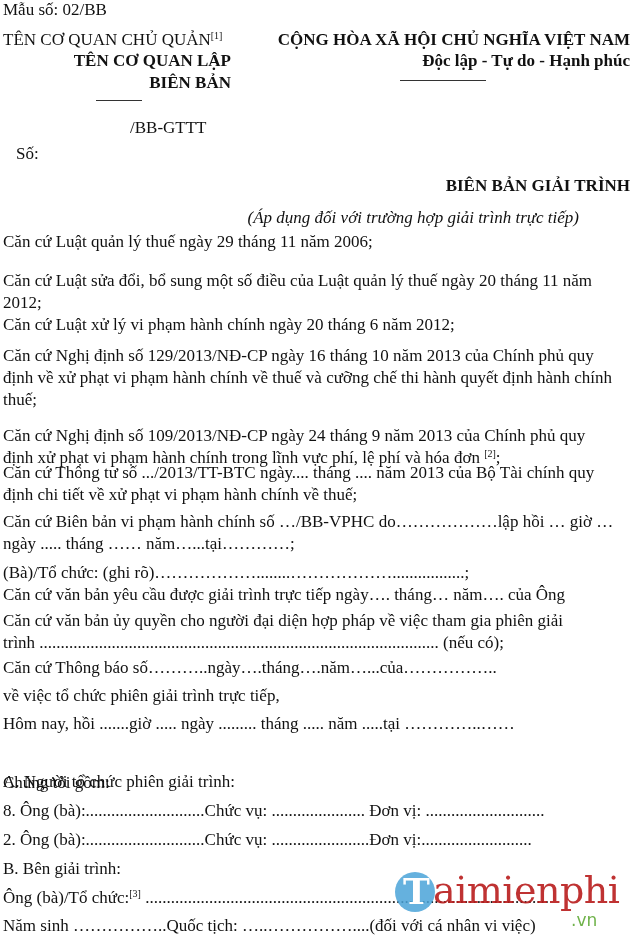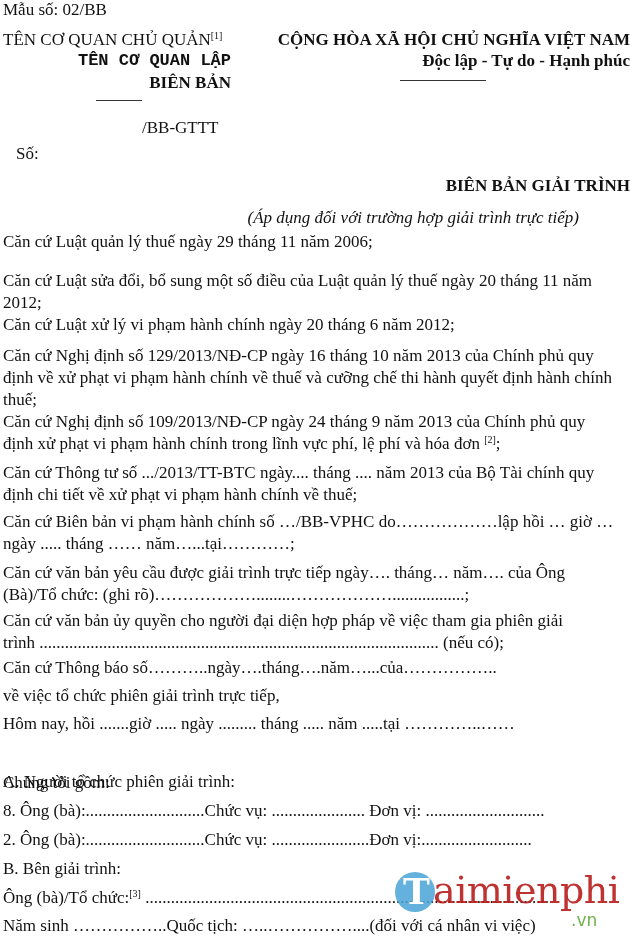--- a/index.html
+++ b/index.html
@@ -46,26 +46,26 @@
     }
   </style>
 </head>
 <body>
 
 <div class="abs" style="left:3px; top:0px;">Mẫu số: 02/BB</div>
 
 <div class="abs" style="left:3px; top:30px;">
   <span>TÊN CƠ QUAN CHỦ QUẢN</span><sup>[1]</sup>
 </div>
-<div class="abs bold center" style="left:3px; width:228px; top:51px;font-family:Liberation Mono, monospace;">TÊN CƠ QUAN LẬP</div>
+<div class="abs bold center" style="left:3px; width:228px; top:51px;">TÊN CƠ QUAN LẬP</div>
 <div class="abs bold center" style="left:3px; width:228px; top:73px;">BIÊN BẢN</div>
 <div class="rule" style="left:96px; top:100px; width:46px;"></div>
 
 <div class="abs" style="left:16px; top:118px;margin-top:26px;">Số:</div>
-<div class="abs" style="left:142px; top:118px;">/BB-GTTT</div>
+<div class="abs" style="left:130px; top:118px;">/BB-GTTT</div>
 
 <div class="abs bold center" style="left:252px; width:378px; top:30px;">CỘNG HÒA XÃ HỘI CHỦ NGHĨA VIỆT NAM</div>
 <div class="abs bold center" style="left:252px; width:378px; top:51px;">Độc lập - Tự do - Hạnh phúc</div>
 <div class="rule" style="left:400px; top:80px; width:86px;"></div>
 
 <div class="abs bold center" style="left:0; width:630px; top:176px;">BIÊN BẢN GIẢI TRÌNH</div>
 <div class="abs center" style="left:0; width:579px; top:208px; font-style:italic;">(Áp dụng đối với trường hợp giải trình trực tiếp)</div>
 
 <div class="para" style="top:231px;">
   <div>Căn cứ Luật quản lý thuế ngày 29 tháng 11 năm 2006;</div>
@@ -75,35 +75,35 @@
   <div>2012;</div>
 </div>
 <div class="para" style="top:314px;">
   <div>Căn cứ Luật xử lý vi phạm hành chính ngày 20 tháng 6 năm 2012;</div>
 </div>
 <div class="para" style="top:345px;">
   <div>Căn cứ Nghị định số 129/2013/NĐ-CP ngày 16 tháng 10 năm 2013 của Chính phủ quy</div>
   <div>định về xử phạt vi phạm hành chính về thuế và cưỡng chế thi hành quyết định hành chính</div>
   <div>thuế;</div>
 </div>
-<div class="para" style="top:411px;">
+<div class="para" style="top:425px;">
   <div>Căn cứ Nghị định số 109/2013/NĐ-CP ngày 24 tháng 9 năm 2013 của Chính phủ quy</div>
   <div><span>định xử phạt vi phạm hành chính trong lĩnh vực phí, lệ phí và hóa đơn </span><sup>[2]</sup><span>;</span></div>
 </div>
 <div class="para" style="top:462px;">
   <div>Căn cứ Thông tư số .../2013/TT-BTC ngày.... tháng .... năm 2013 của Bộ Tài chính quy</div>
   <div>định chi tiết về xử phạt vi phạm hành chính về thuế;</div>
 </div>
 <div class="para" style="top:511px;">
   <div>Căn cứ Biên bản vi phạm hành chính số …/BB-VPHC do………………lập hồi … giờ …</div>
   <div>ngày ..... tháng …… năm…...tại…………;</div>
 </div>
 <div class="para" style="top:562px;">
+  <div>(Bà)/Tổ chức: (ghi rõ)………………........……………….................;</div>
   <div>Căn cứ văn bản yêu cầu được giải trình trực tiếp ngày…. tháng… năm…. của Ông</div>
-  <div>(Bà)/Tổ chức: (ghi rõ)………………........……………….................;</div>
 </div>
 <div class="para" style="top:610px;">
   <div>Căn cứ văn bản ủy quyền cho người đại diện hợp pháp về việc tham gia phiên giải</div>
   <div>trình .............................................................................................. (nếu có);</div>
 </div>
 <div class="para" style="top:657px;">
   <div>Căn cứ Thông báo số………..ngày….tháng….năm…...của……………..</div>
   <div style="margin-top:6px;">về việc tổ chức phiên giải trình trực tiếp,</div>
 </div>
 <div class="para" style="top:713px;">

